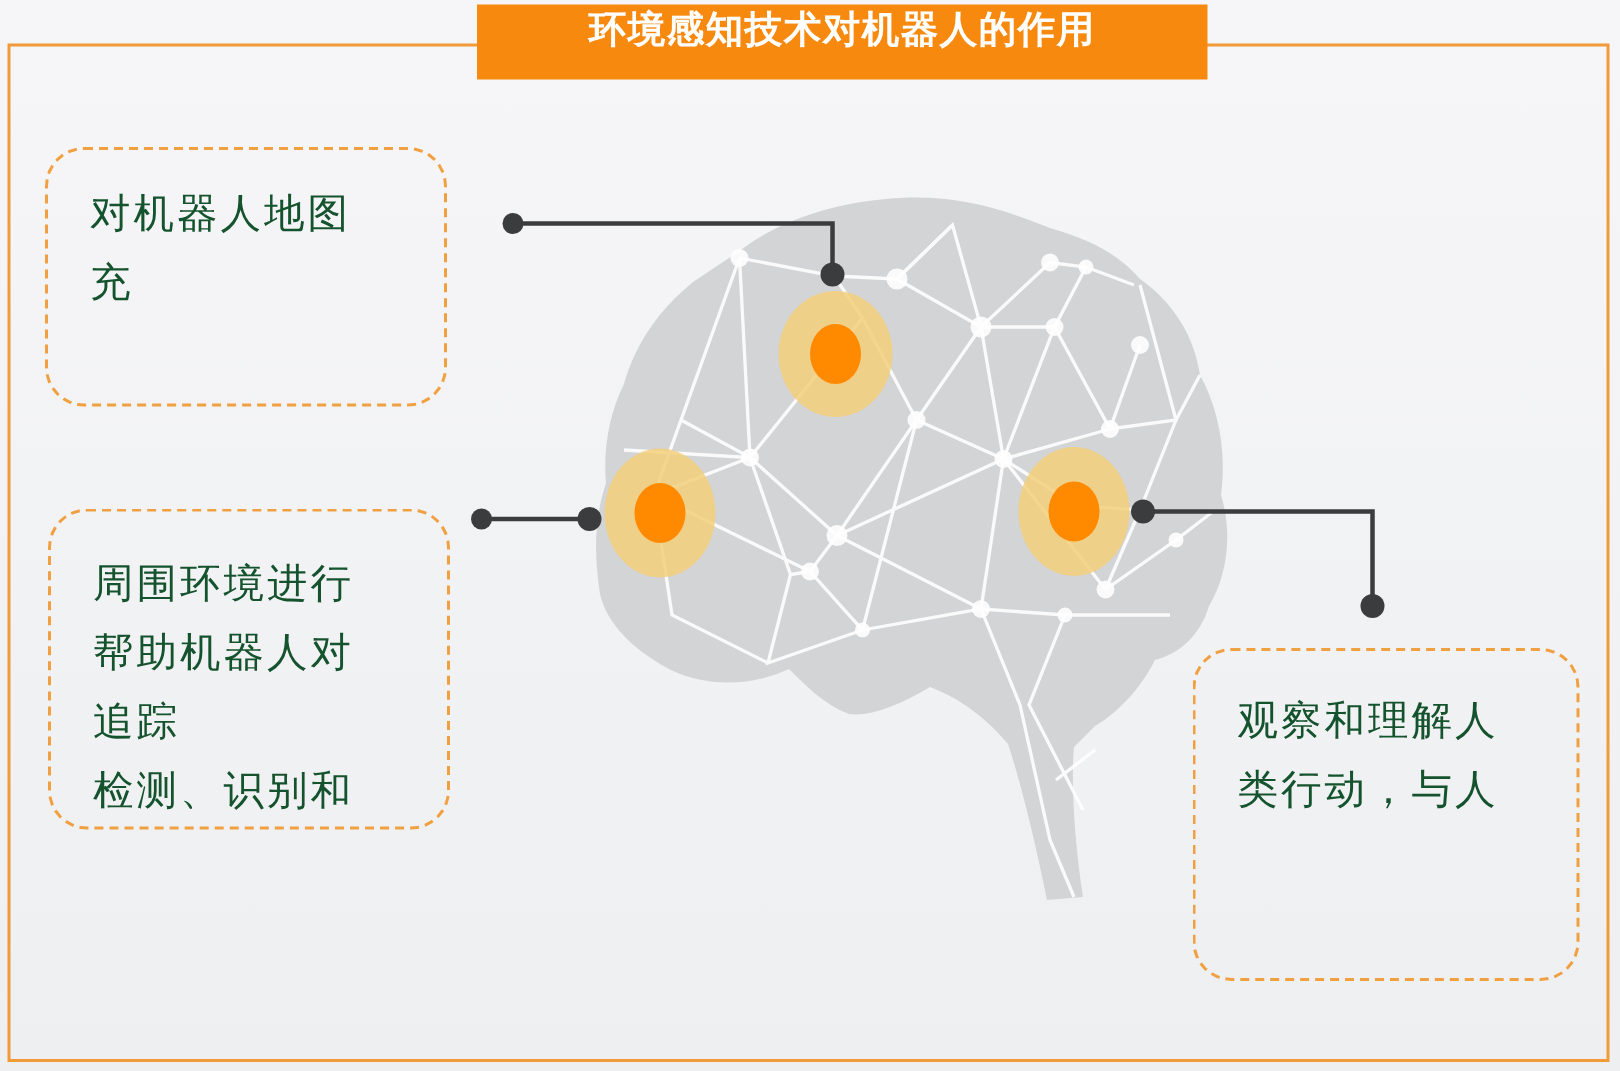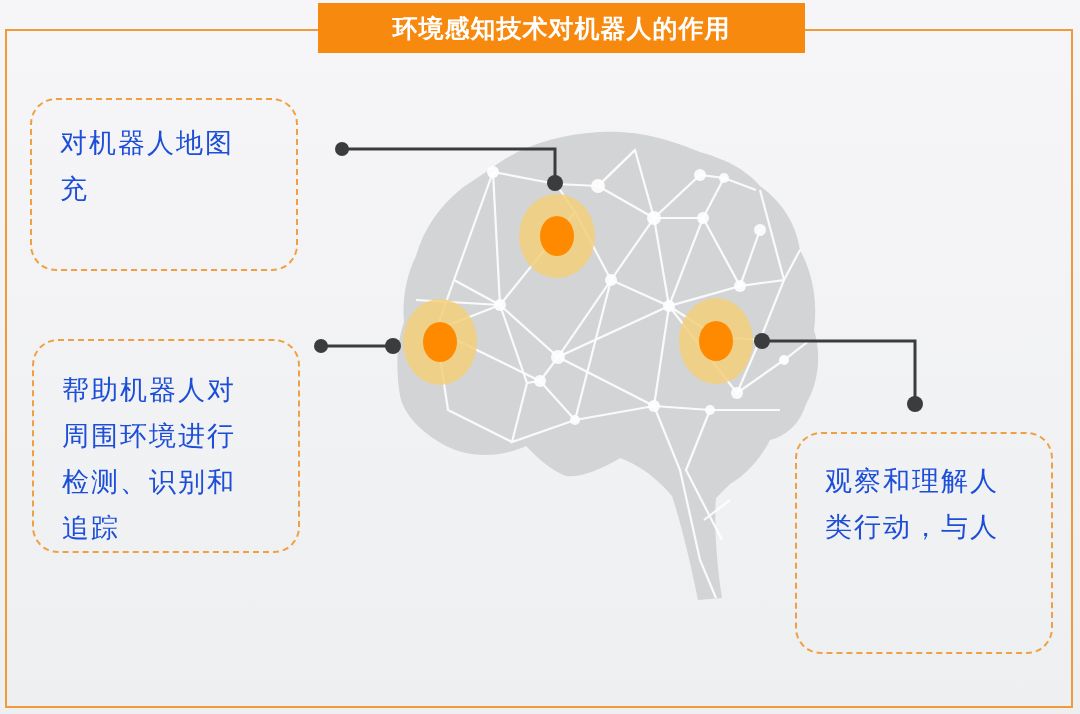--- a/index.html
+++ b/index.html
@@ -8,25 +8,25 @@
     background: linear-gradient(180deg,#f6f6f8 0%,#eeeff1 100%);
     font-family: "DejaVu Sans", "Liberation Sans", sans-serif;
   }
   .frame {
     position:absolute; left:5px; top:29px; width:1068px; height:679px;
     border:2px solid #f09a3a; box-sizing:border-box;
   }
   .title-box {
     position:absolute; left:318px; top:3px; width:487px; height:50px;
     background:#f7890f; color:#fff; font-weight:bold; font-size:25px;
-    display:flex; align-items:center; justify-content:center; letter-spacing:1px;
+    display:flex; align-items:flex-start; justify-content:center; letter-spacing:1px;
   }
   .callout {
     position:absolute; border:2.5px dashed #f0a040; border-radius:26px;
-    box-sizing:border-box; color:#1d4ed8; font-size:27px; line-height:46px;
+    box-sizing:border-box; color:#14532d; font-size:27px; line-height:46px;
     padding:20px 0 0 28px; letter-spacing:2px;
   }
   .c1 { left:30px;  top:98px;  width:268px; height:173px; }
   .c2 { left:32px;  top:339px; width:268px; height:214px; padding-top:26px; }
   .c3 { left:795px; top:432px; width:258px; height:222px; padding-top:24px; }
   .callout .line { display:block; white-space:nowrap; }
   svg.brain { position:absolute; left:0; top:0; }
 </style>
 </head>
 <body>
@@ -115,22 +115,22 @@
       <circle cx="915" cy="404" r="8"></circle>
   </g>
 </svg>
 
 <div class="callout c1">
   <span class="line">对机器人地图</span>
   <span class="line">充</span>
 </div>
 
 <div class="callout c2">
+  <span class="line">周围环境进行</span>
   <span class="line">帮助机器人对</span>
-  <span class="line">周围环境进行</span>
+  <span class="line">追踪</span>
   <span class="line">检测、识别和</span>
-  <span class="line">追踪</span>
 </div>
 
 <div class="callout c3">
   <span class="line">观察和理解人</span>
   <span class="line">类行动，与人</span>
 </div>
 
 </body></html>

